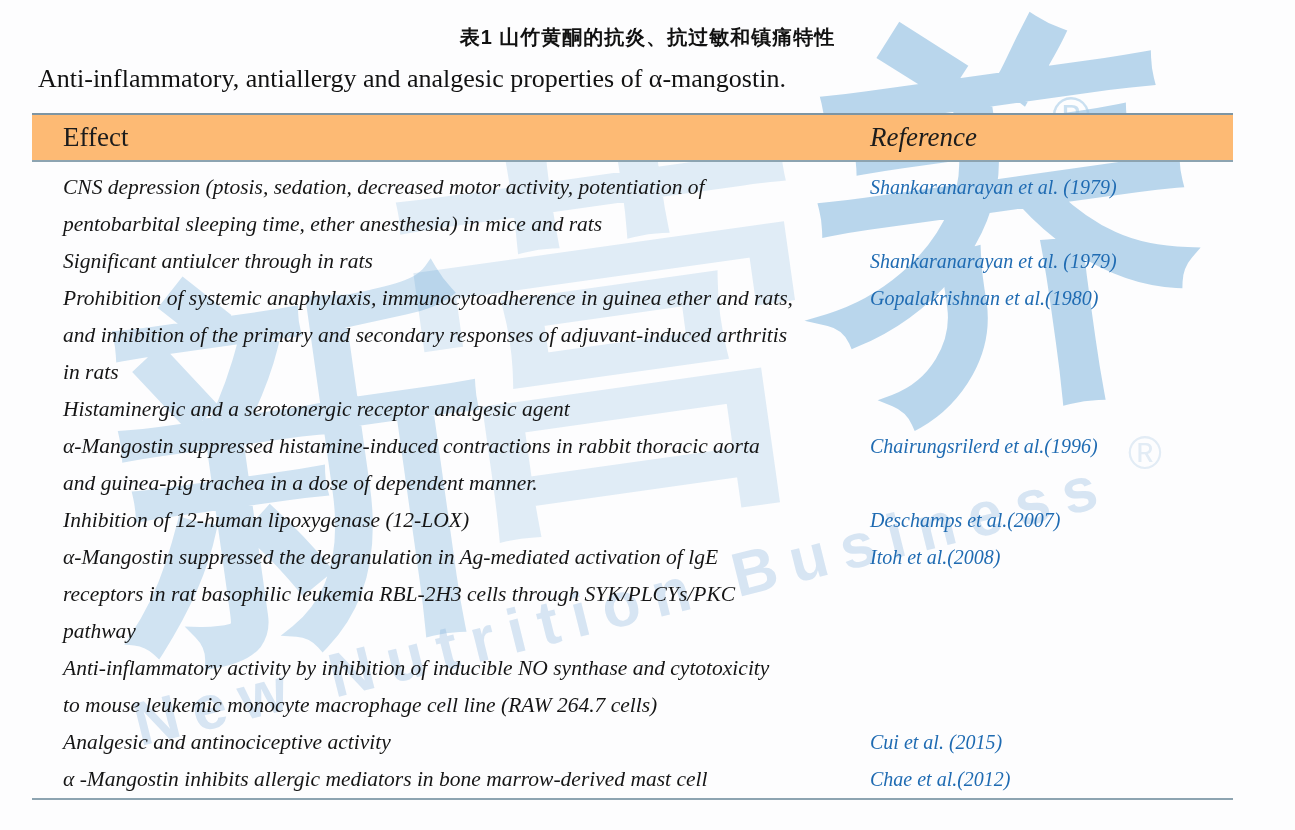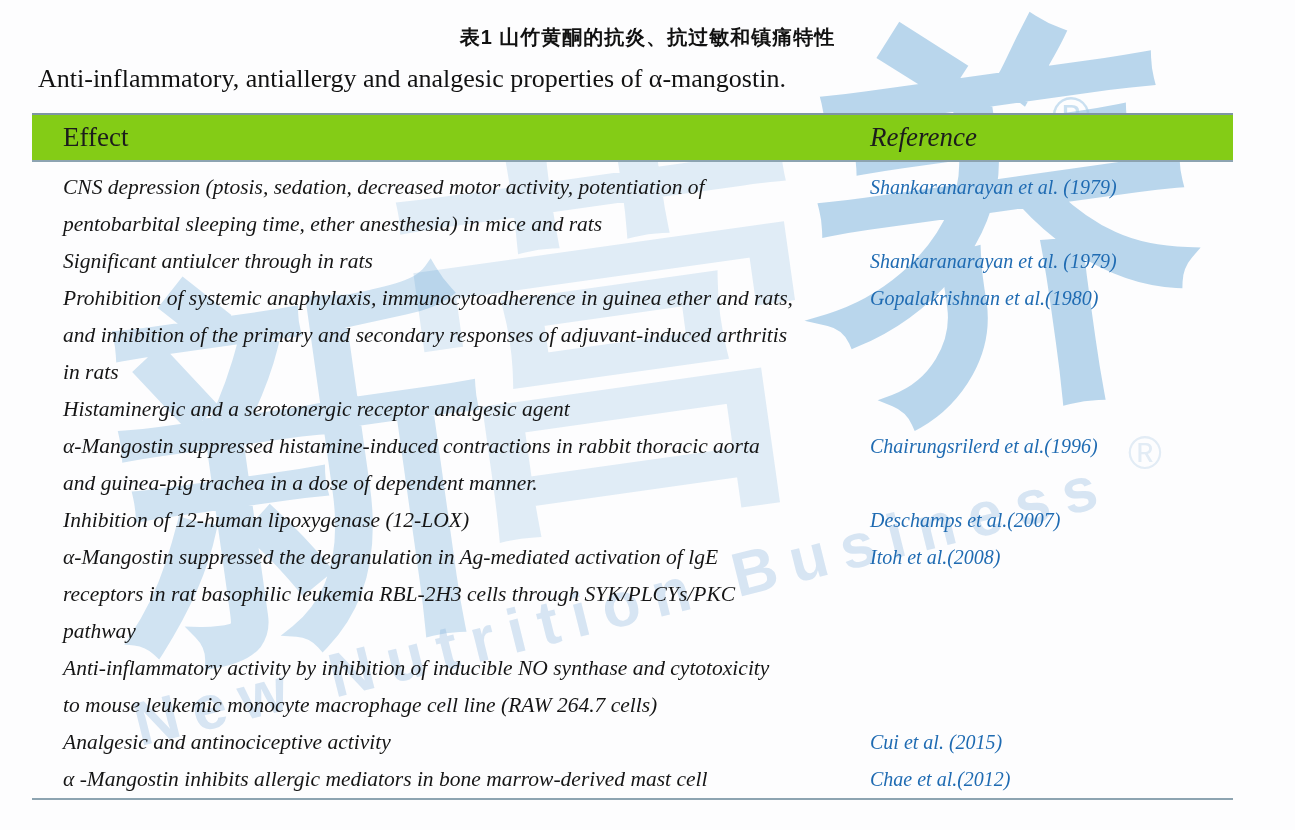--- a/index.html
+++ b/index.html
@@ -33,21 +33,21 @@
   .content { position:relative; z-index:1; }
   .title-cn {
     margin:0; padding-top:24px; text-align:center;
     font-family:"Liberation Sans", sans-serif; font-weight:bold;
     font-size:20px; color:#111; letter-spacing:1px;
   }
   .subtitle { margin:13px 12px 0 38px; font-size:26px; color:#111; }
 
   .table { margin:19px 0 0 32px; width:1201px; }
   .thead {
-    position:relative; height:45px; background:#84cc16;
+    position:relative; height:45px; background:#fdba74;
     border-top:2px solid #7e95a3; border-bottom:2px solid #8da4b1;
     display:flex; align-items:center;
   }
   .th { font-size:27px; color:#1c1c1c; }
   .th-effect { margin-left:31px; }
   .th-ref { position:absolute; left:838px;font-style:italic; }
 
   .tbody { padding-top:7px; border-bottom:2px solid #8da4b1; }
   .tr { position:relative;font-style:italic; }
   .td.effect { margin-left:31px; width:806px; font-size:21.5px; line-height:37px; color:#151515; }

